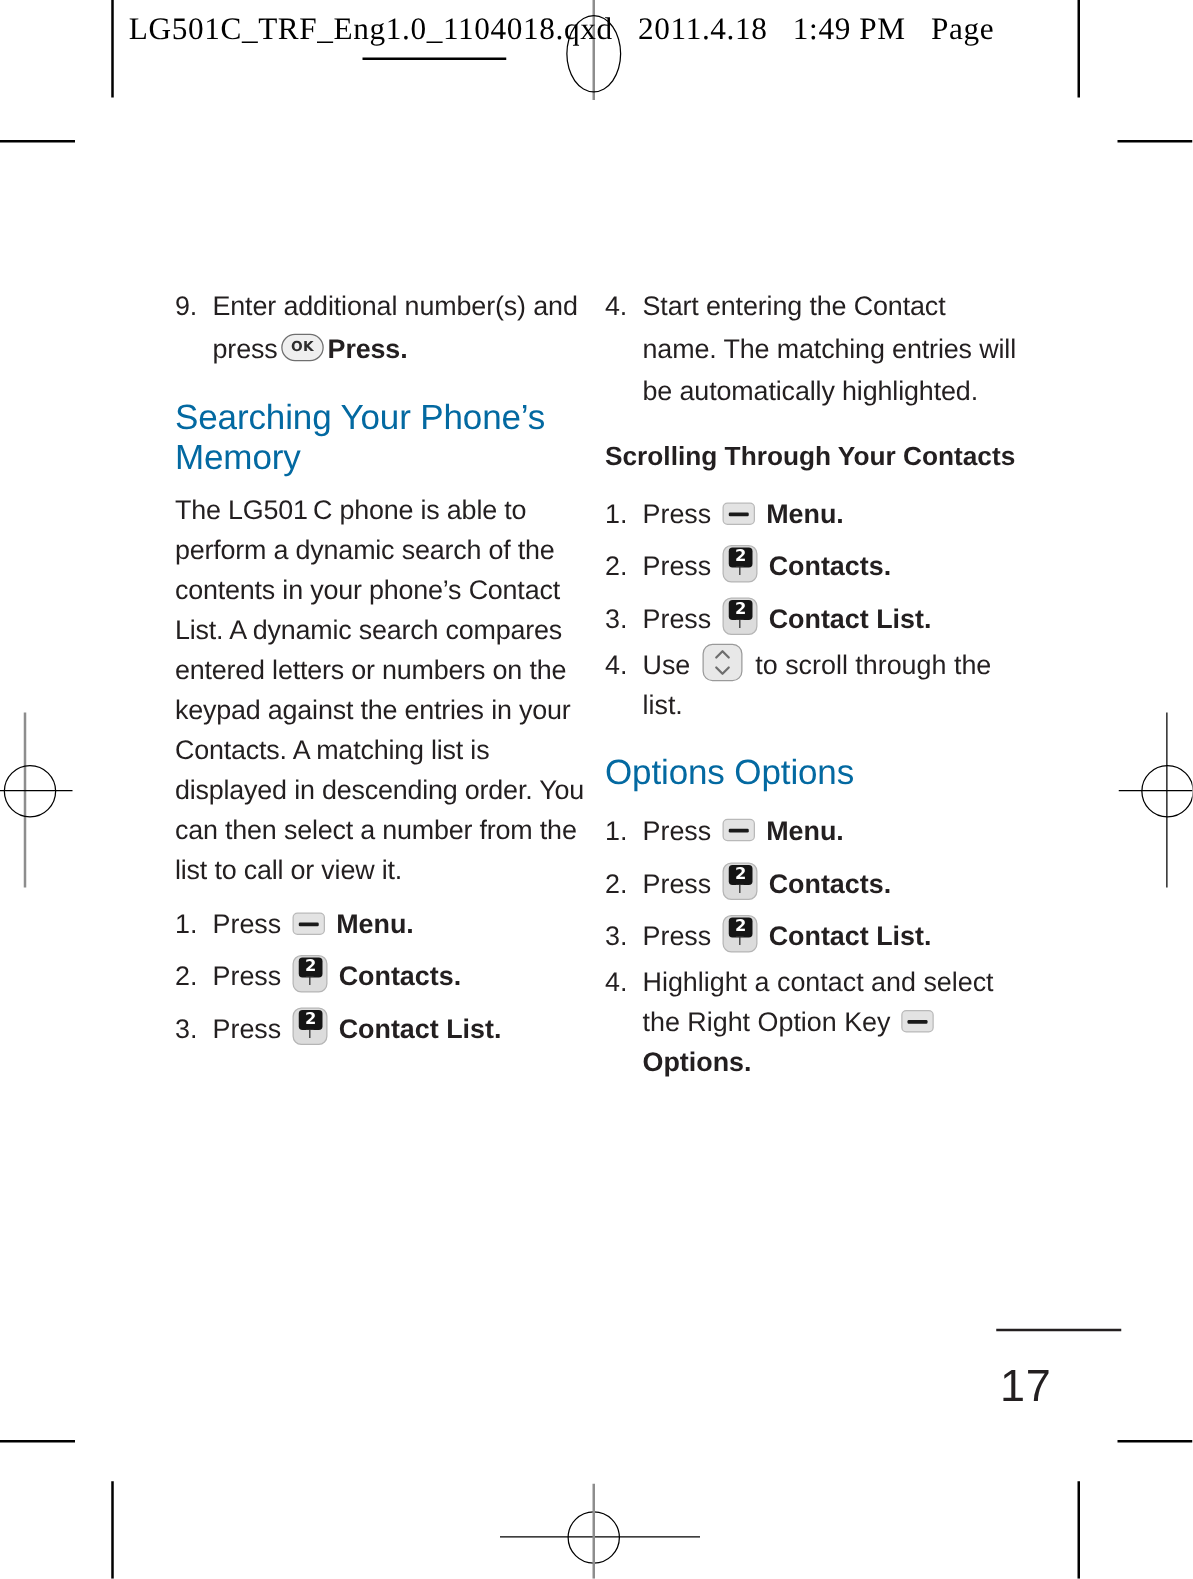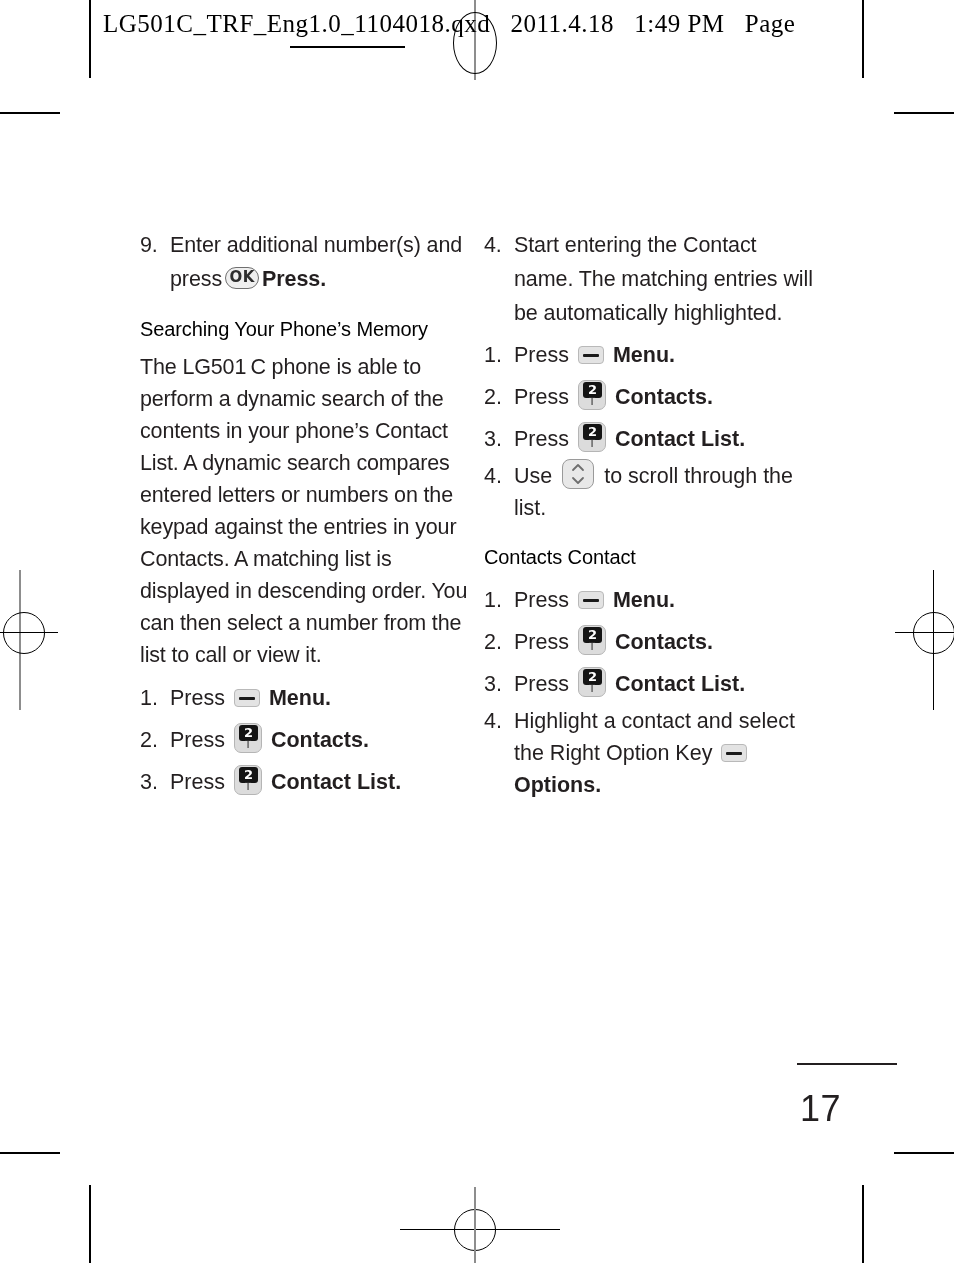--- a/index.html
+++ b/index.html
@@ -77,22 +77,22 @@
   }
 
   
   #content { position: absolute; left: 0; top: 0; width: 954px; height: 1263px; }
 
   .column { position: absolute; top: 228px; }
   #col-left  { left: 140px; width: 330px; }
   #col-right { left: 484px; width: 330px; }
 
   h2.heading-accent {
-    color: #000000;
-    font-size: 20px;
+    color: #0369a1;
+    font-size: 28px;
     font-weight: 400;
     line-height: 1.14;
     margin: 22px 0 10px 0;
     letter-spacing: -0.1px;
   }
   h3.heading-sub {
     color: #231f20;
     font-size: 21px;
     font-weight: bold;
     line-height: 1.32;
@@ -199,21 +199,21 @@
   
   .key-ok {
     width: 34px;
     height: 22px;
     border-radius: 11px;
     background: #efefef;
     border: 1.6px solid #6f6f6f;
     box-sizing: border-box;
     margin: -4px 3px 0 3px;
     color: #2d2d2d;
-    font-size: 15px;
+    font-size: 11px;
     font-weight: bold;
     line-height: 19px;
     text-align: center;
     letter-spacing: 0.4px;
     font-family: "DejaVu Sans", sans-serif;
   }
 
   
   .key-scroll {
     width: 32px;
@@ -323,20 +323,21 @@
     </ol>
   </div>
 
   <div class="column" id="col-right">
 
     <div class="num-para">
       <span class="num">4.</span>
       <span>Start entering the Contact name. The matching entries will be automatically highlighted.</span>
     </div>
 
+    <h3 class="heading-sub">Scrolling Through Your Contacts</h3>
 
     <ol class="steps">
       <li>
         <span class="num">1.</span>
         <span>Press</span>
         <span class="key key-soft"><span class="dash"></span></span>
         <span class="bold">Menu.</span>
       </li>
       <li>
         <span class="num">2.</span>
@@ -362,21 +363,21 @@
         <span class="key key-scroll">
           <svg width="30" height="28" viewBox="0 0 30 28" aria-hidden="true">
             <polyline points="10,10 15,5 20,10" fill="none" stroke="#6e6e6e" stroke-width="1.8" stroke-linecap="round" stroke-linejoin="round"></polyline>
             <polyline points="10,18 15,23 20,18" fill="none" stroke="#6e6e6e" stroke-width="1.8" stroke-linecap="round" stroke-linejoin="round"></polyline>
           </svg>
         </span>
         <span>to scroll through the list.</span>
       </li>
     </ol>
 
-    <h2 class="heading-accent">Contacts Contact</h2>
+    <h2 class="heading-accent">Options Options</h2>
 
     <ol class="steps">
       <li>
         <span class="num">1.</span>
         <span>Press</span>
         <span class="key key-soft"><span class="dash"></span></span>
         <span class="bold">Menu.</span>
       </li>
       <li>
         <span class="num">2.</span>

